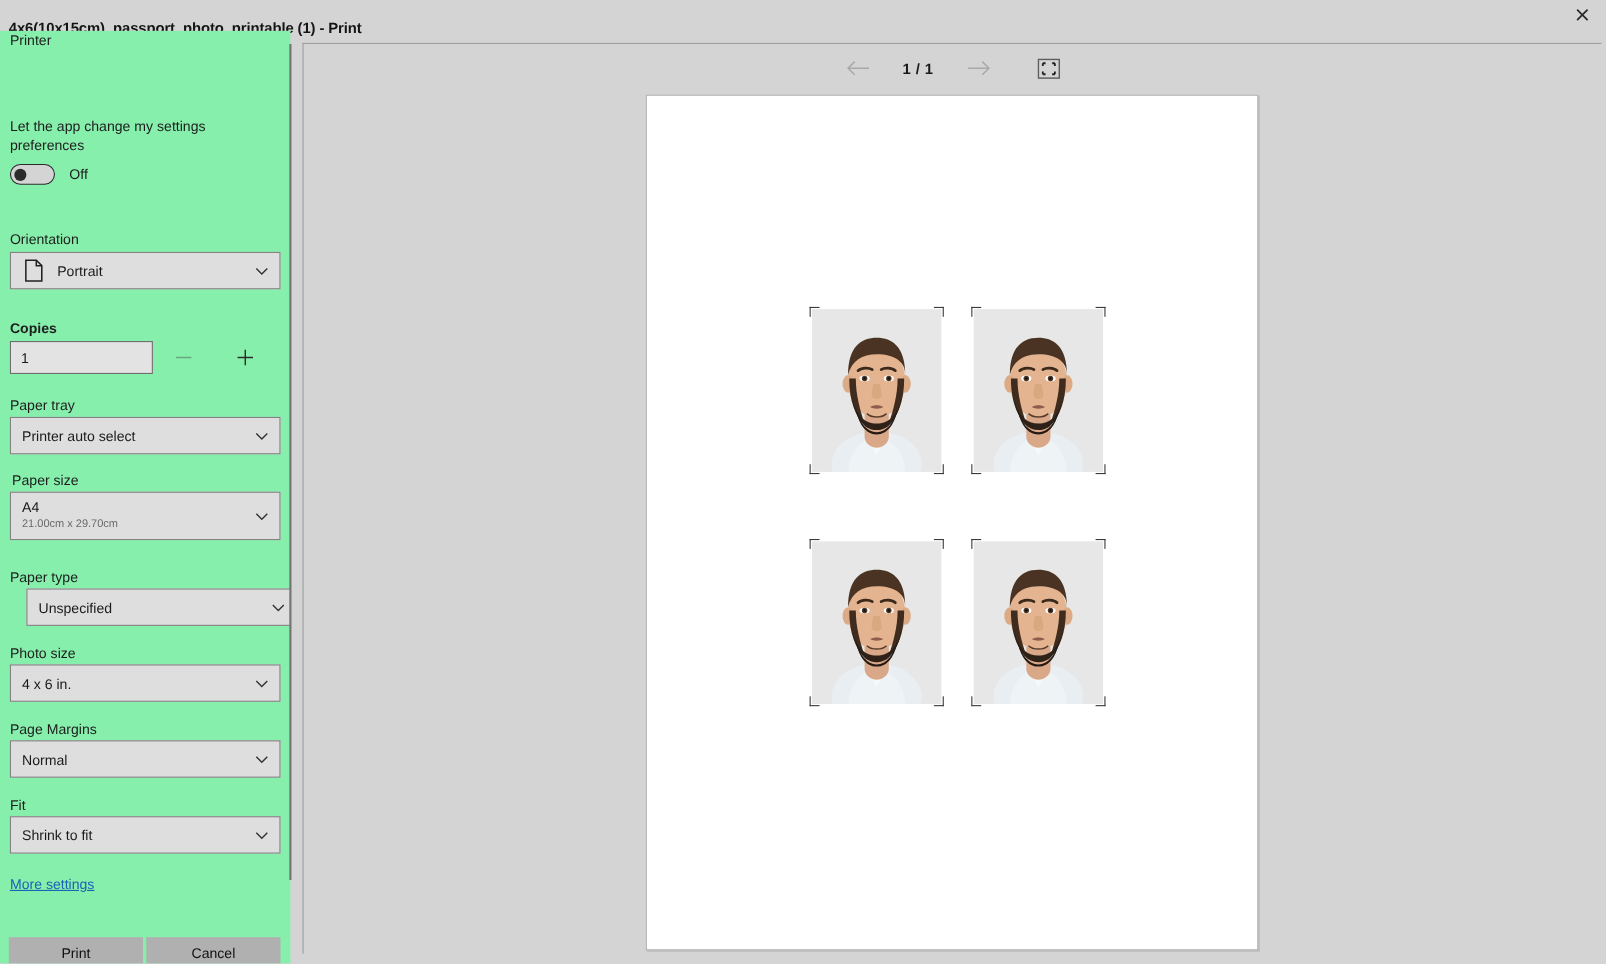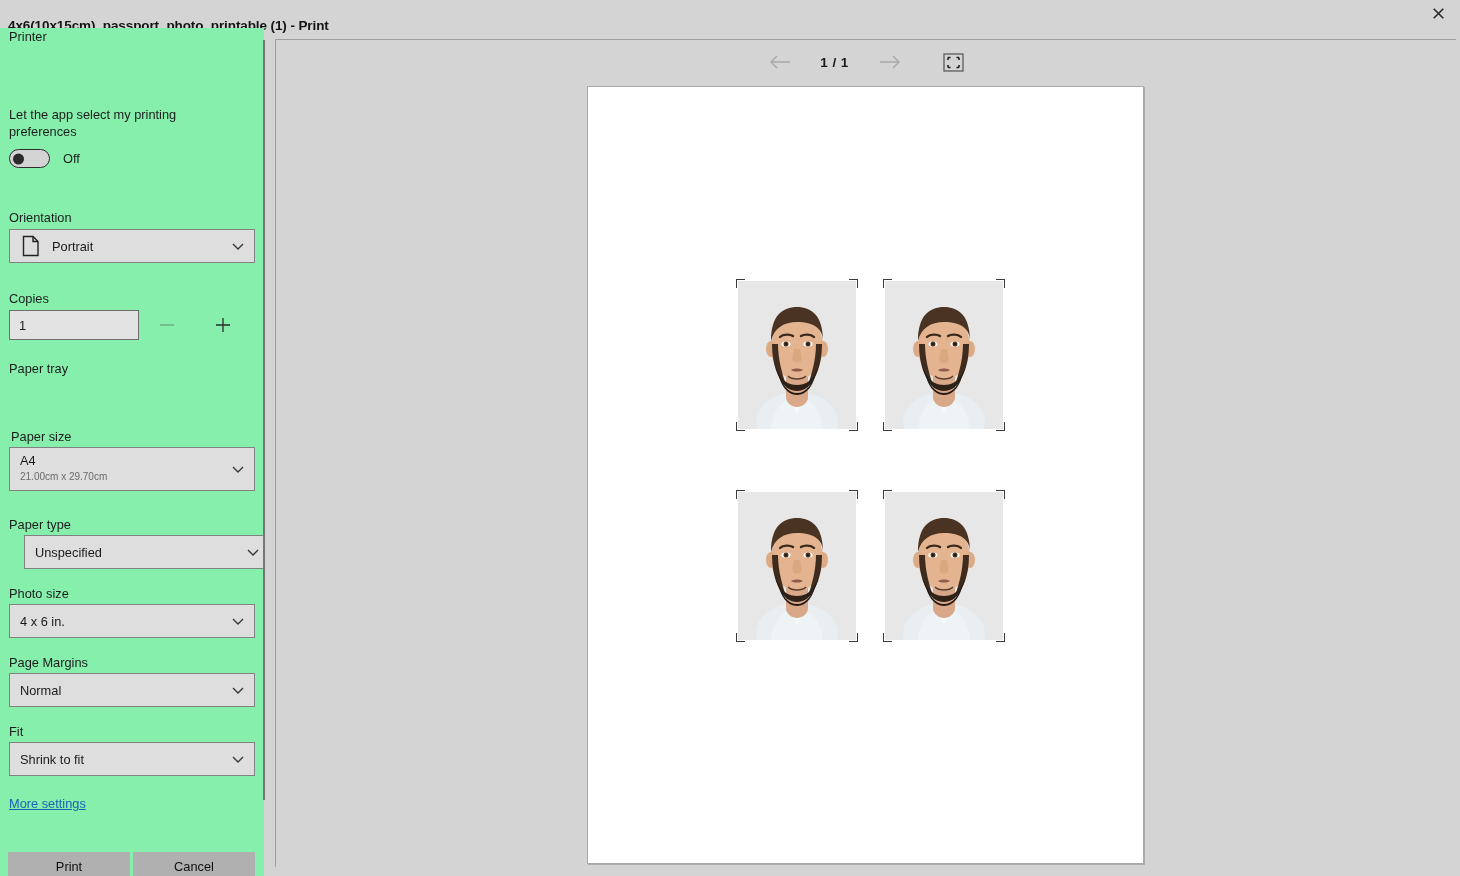--- a/index.html
+++ b/index.html
@@ -176,21 +176,21 @@
         <path d="M0.7 0.7 L10.3 10.3 M10.3 0.7 L0.7 10.3" stroke="#2a2a2a" stroke-width="1.6"></path>
       </svg>
     </div>
   </div>
 
   <div class="settings-pane">
     <div class="pane-scroll">
 
       <div class="field-label pad" style="position:absolute; left:0; top:0;">Printer</div>
 
-      <div class="field-label pad" style="position:absolute; left:0; top:78px; width:230px;">Let the app select my printing preferences</div>
+      <div class="field-label pad" style="position:absolute; left:0; top:78px; width:230px;">Let the app change my settings preferences</div>
       <div class="toggle-row" style="position:absolute; left:0; top:121px;">
         <span class="toggle">
           <span class="knob"></span>
         </span>
         <span class="toggle-label">Off</span>
       </div>
 
       <div class="field-label pad" style="position:absolute; left:0; top:181px;">Orientation</div>
       <div class="ctl" style="position:absolute; left:0; top:201px;">
         <span class="doc-icon">
@@ -200,36 +200,44 @@
           </svg>
         </span>
         <span class="ctl-text">Portrait</span>
         <span class="chev">
           <svg width="14" height="14" viewBox="0 0 14 14" aria-hidden="true">
             <path d="M2 5 L7 10 L12 5" fill="none" stroke="#333" stroke-width="1.3"></path>
           </svg>
         </span>
       </div>
 
-      <div class="field-label pad" style="position:absolute; left:0; top:262px;">Copies</div>
+      <div class="field-label pad" style="position:absolute; left:0; top:262px;font-weight:bold;">Copies</div>
       <div class="copies-row" style="position:absolute; left:0; top:282px;">
         <input class="copies-input" type="text" value="1" style="">
         <span class="stepper disabled">
           <svg width="20" height="20" viewBox="0 0 20 20" aria-hidden="true">
             <path d="M3 10 H17" stroke="#4a4a4a" stroke-width="1.3"></path>
           </svg>
         </span>
         <span class="stepper">
           <svg width="20" height="20" viewBox="0 0 20 20" aria-hidden="true">
             <path d="M3 10 H17 M10 3 V17" stroke="#2b2b2b" stroke-width="1.3"></path>
           </svg>
         </span>
       </div>
 
       <div class="field-label pad" style="position:absolute; left:0; top:332px;">Paper tray</div>
+      <div class="ctl" style="position:absolute; left:0; top:351px; padding-left:10px;">
+        <span class="ctl-text">Printer auto select</span>
+        <span class="chev">
+          <svg width="14" height="14" viewBox="0 0 14 14" aria-hidden="true">
+            <path d="M2 5 L7 10 L12 5" fill="none" stroke="#333" stroke-width="1.3"></path>
+          </svg>
+        </span>
+      </div>
 
       <div class="field-label pad" style="position:absolute; left:0; top:400px;padding-left:11px;">Paper size</div>
       <div class="ctl ctl-2line" style="position:absolute; left:0; top:419px;">
         <span class="line1">A4</span>
         <span class="line2">21.00cm x 29.70cm</span>
         <span class="chev">
           <svg width="14" height="14" viewBox="0 0 14 14" aria-hidden="true">
             <path d="M2 5 L7 10 L12 5" fill="none" stroke="#333" stroke-width="1.3"></path>
           </svg>
         </span>

